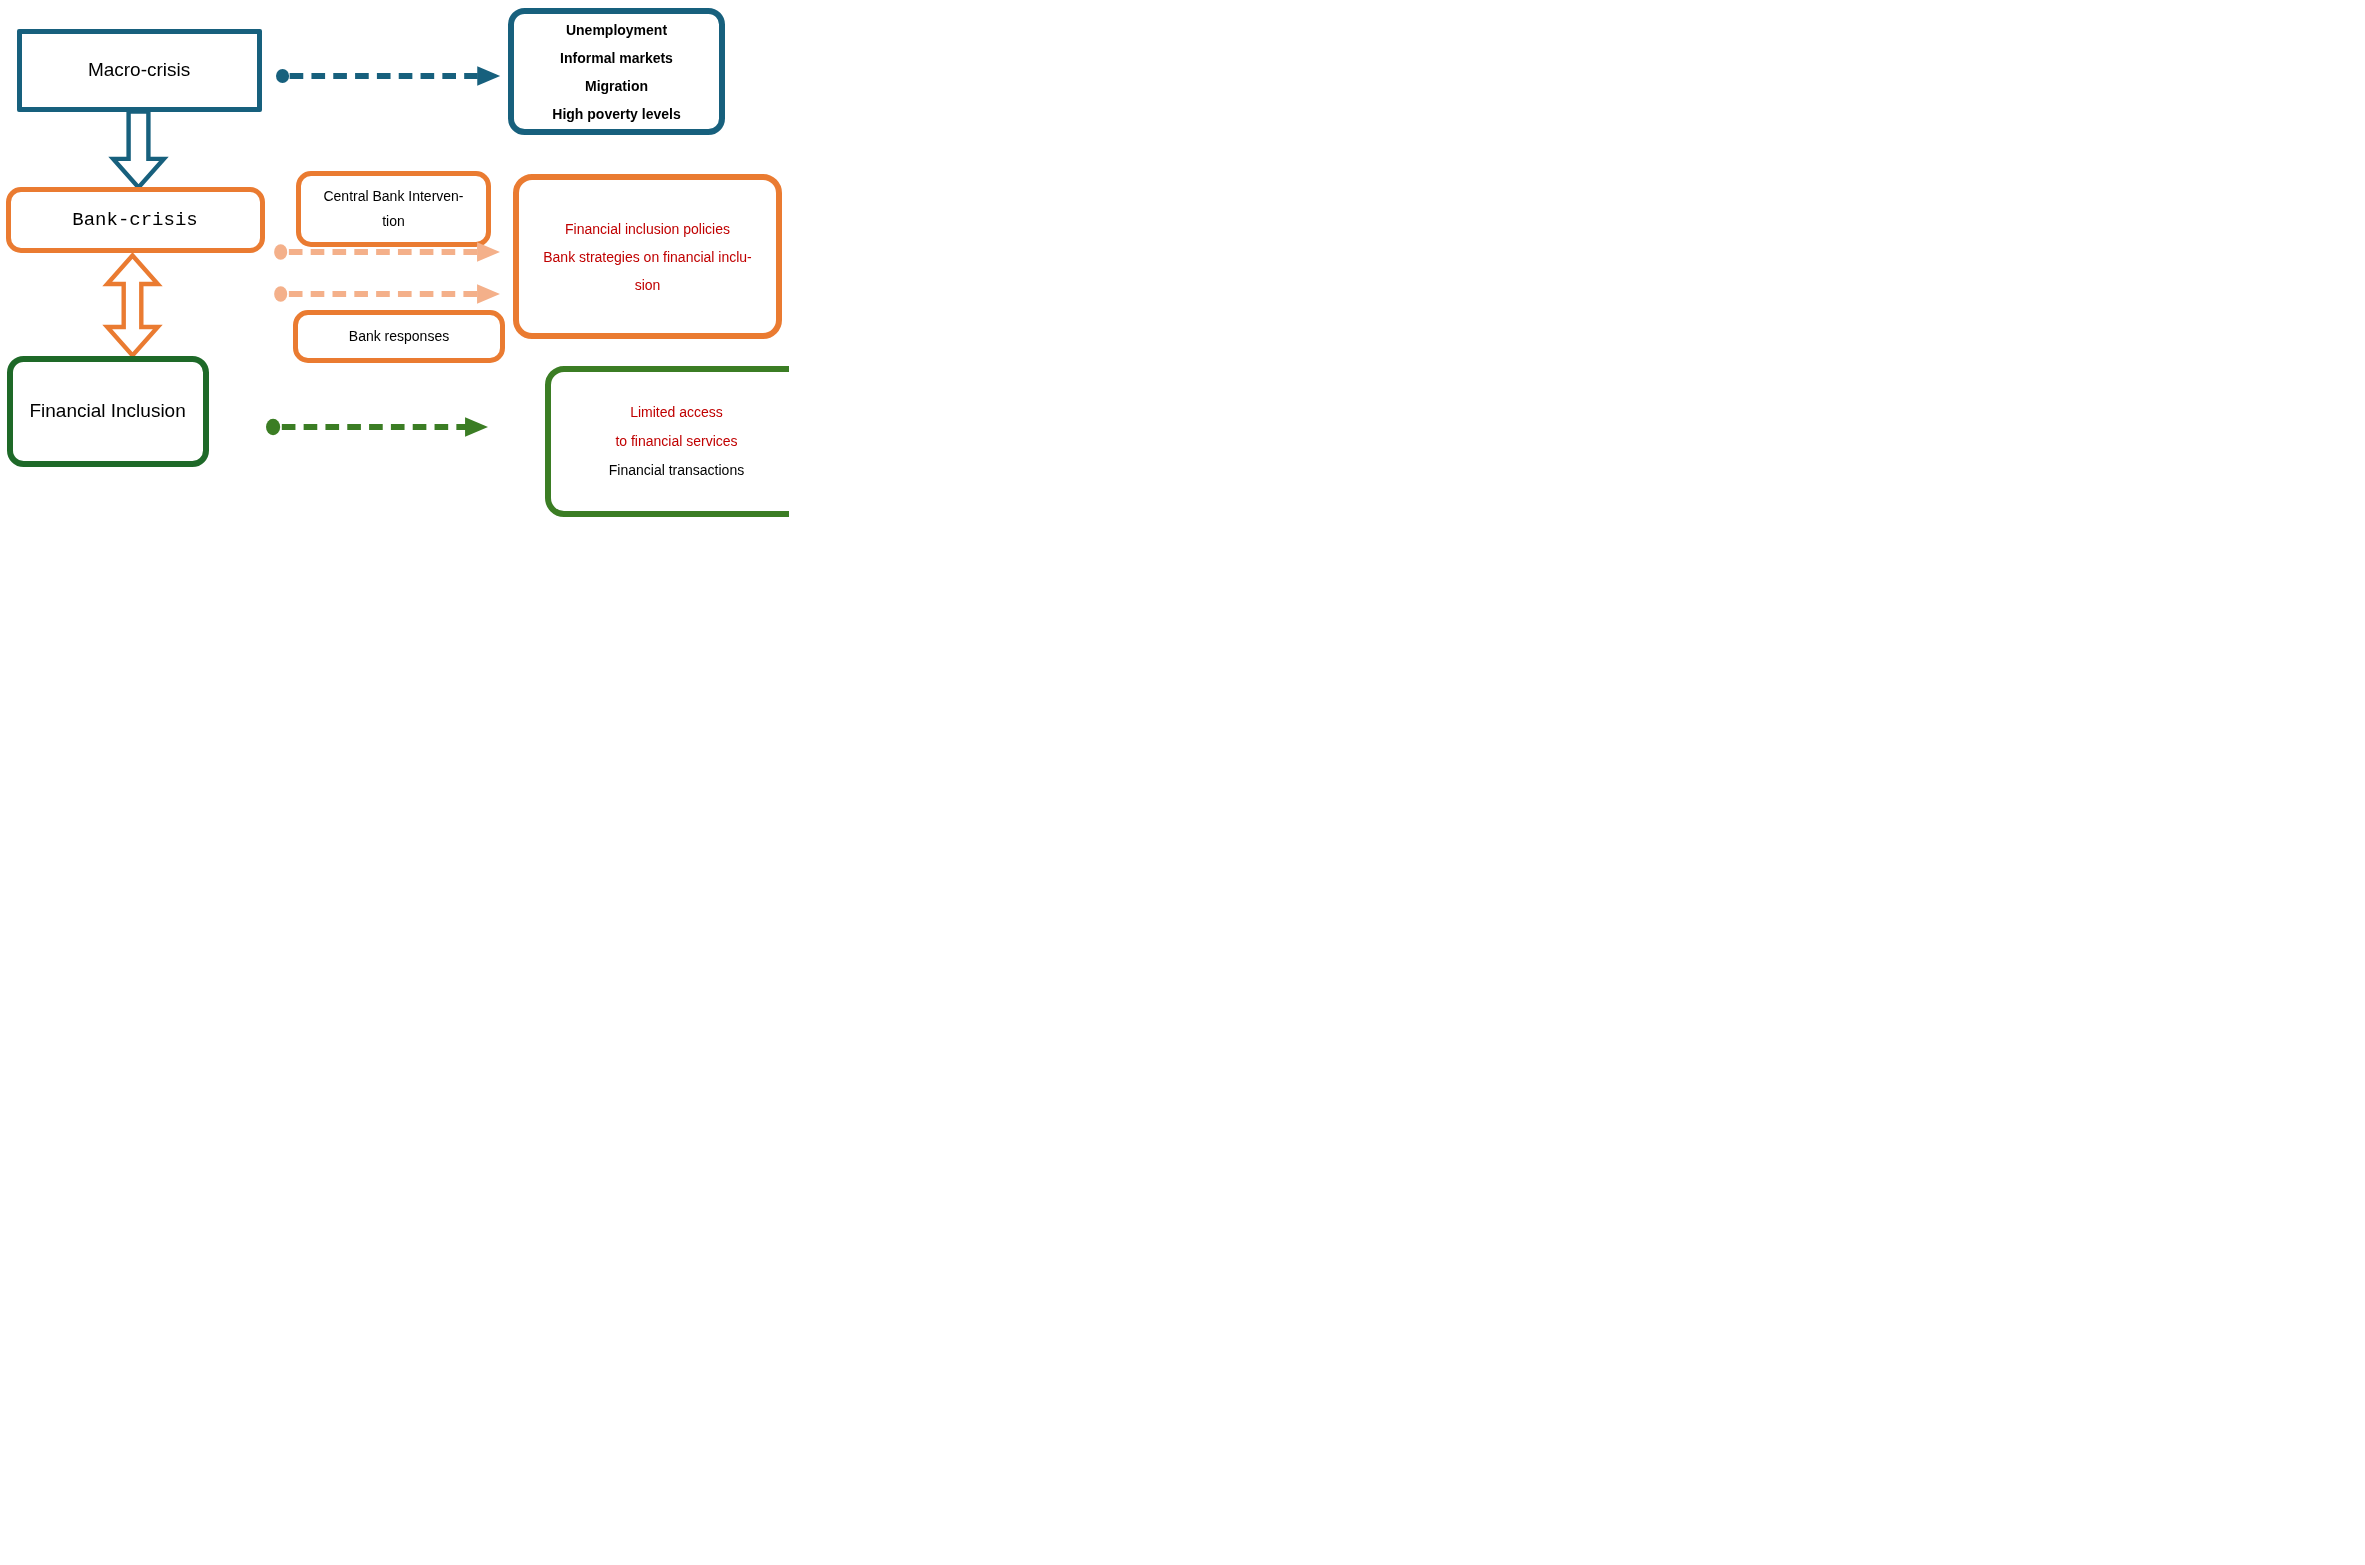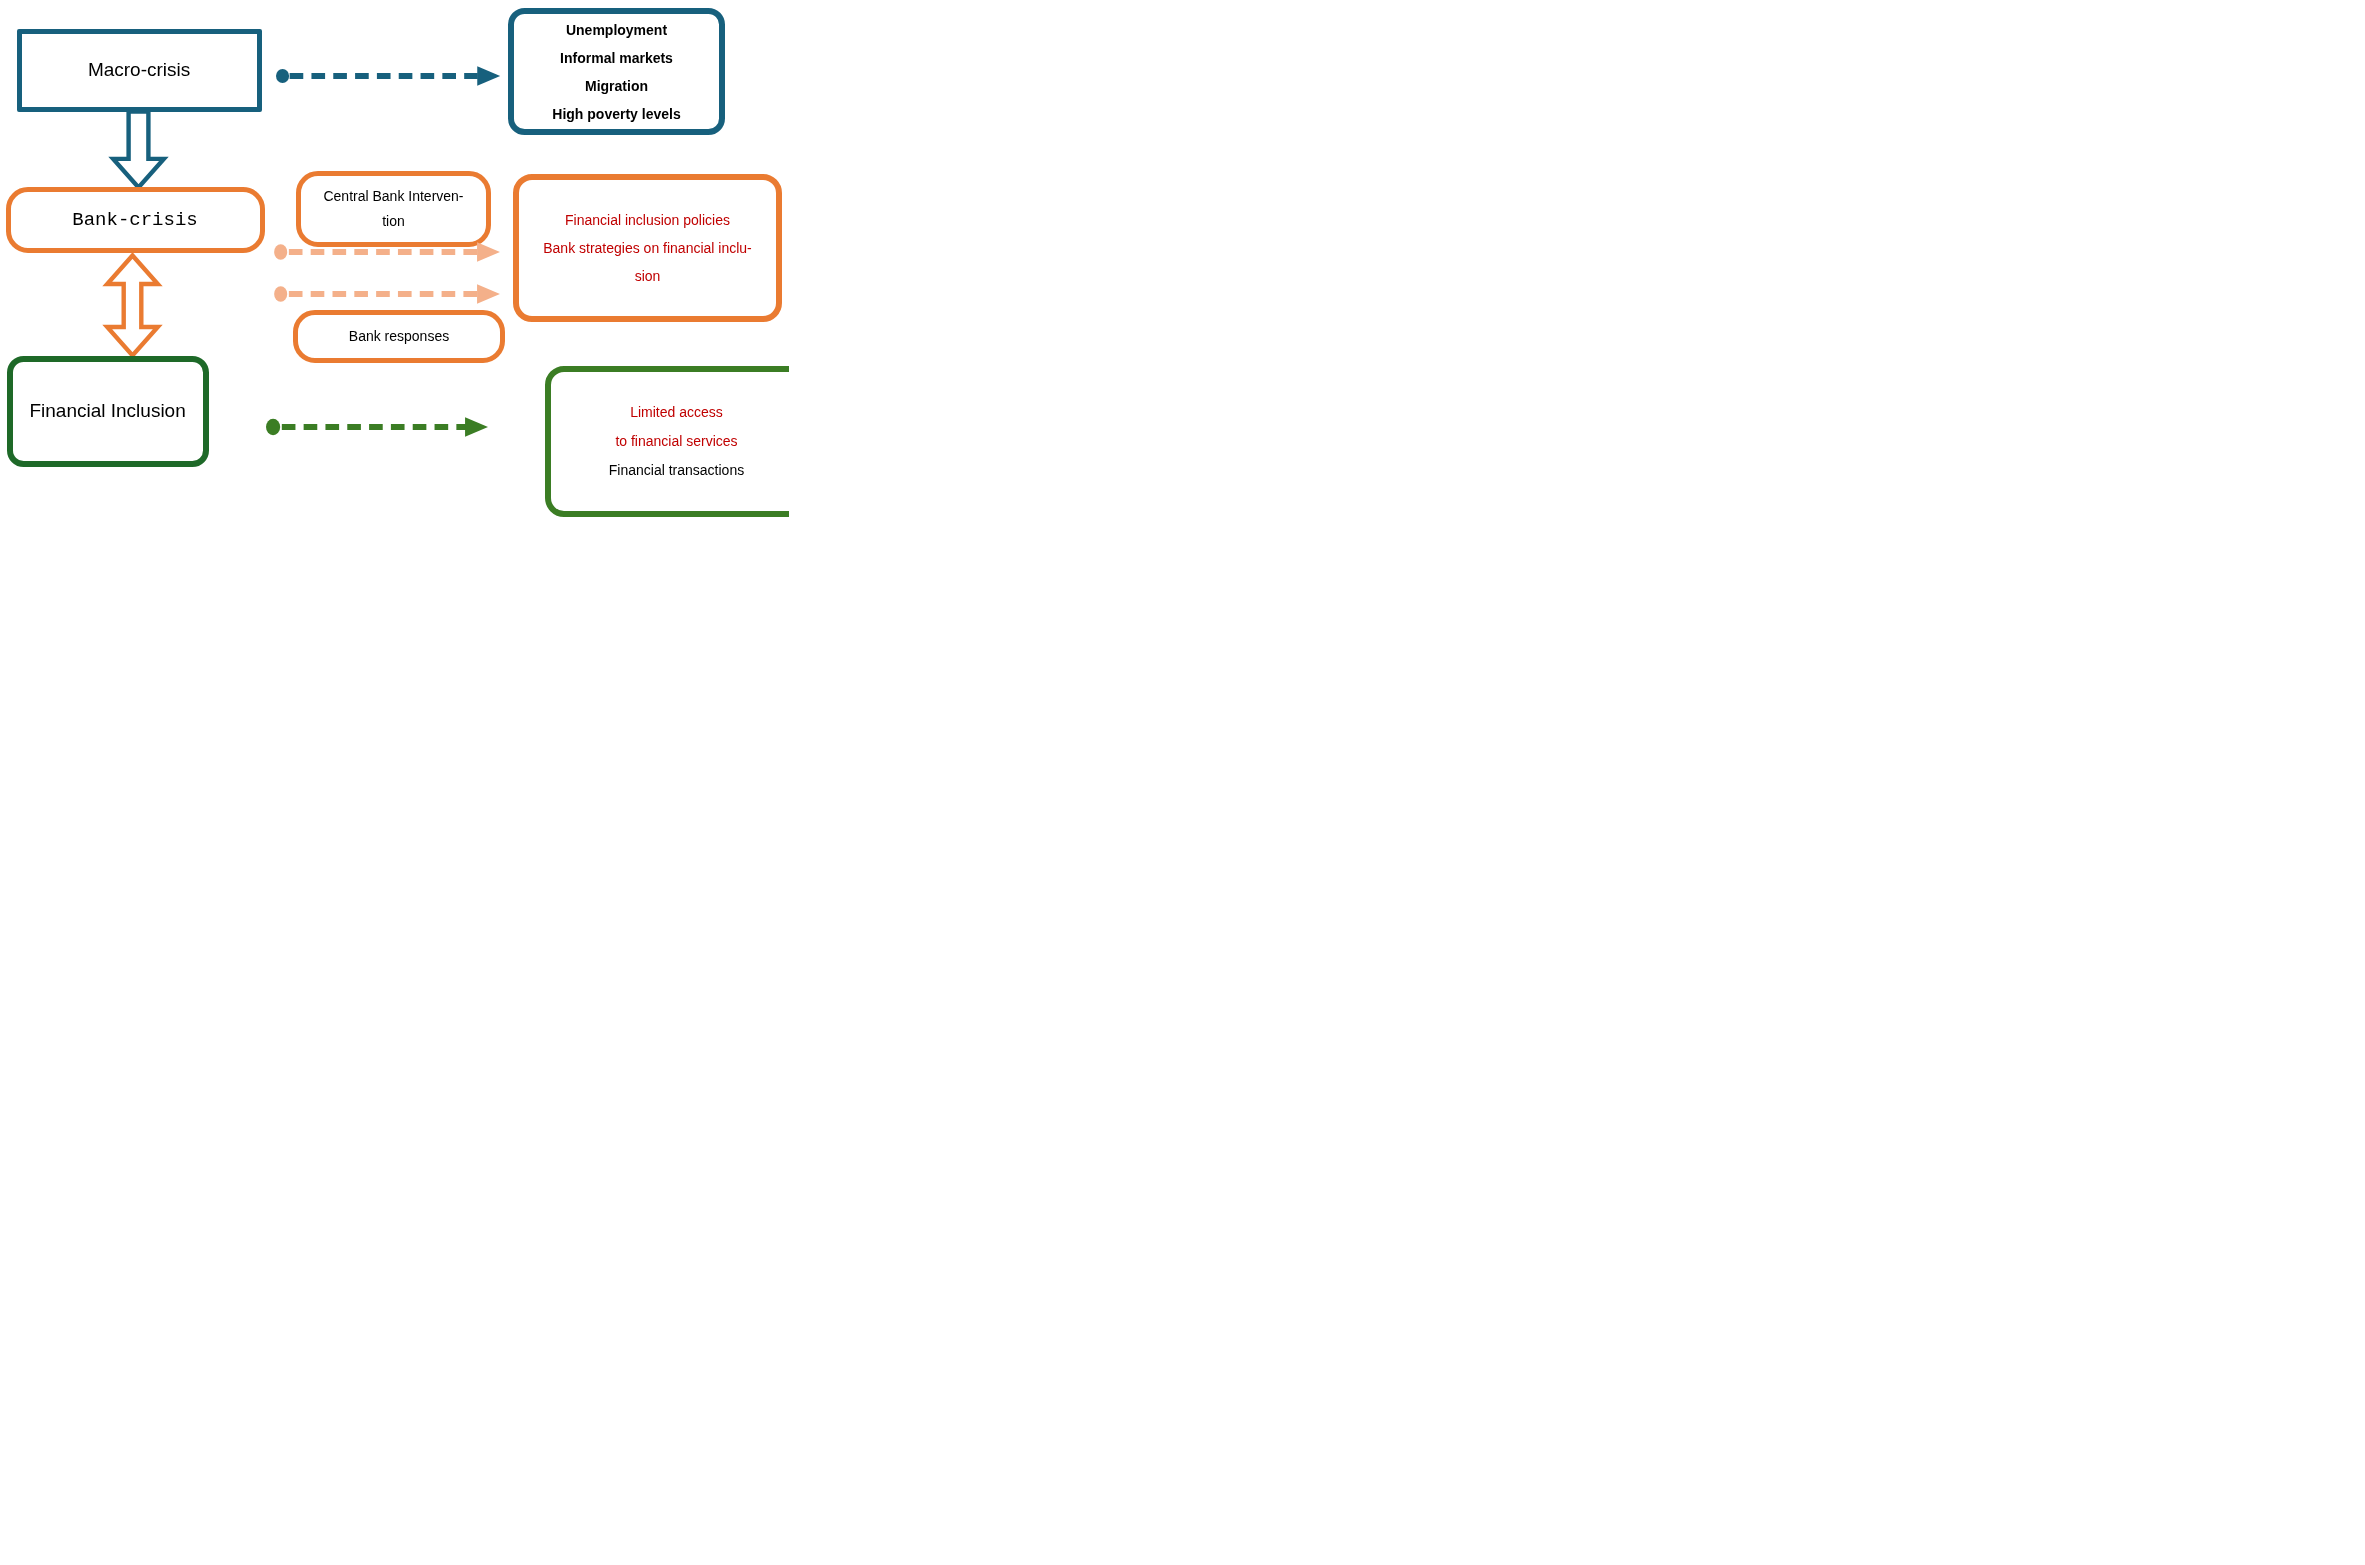--- a/index.html
+++ b/index.html
@@ -17,21 +17,21 @@
     background: #fff;
     display: flex;
     flex-direction: column;
     align-items: center;
     justify-content: center;
     text-align: center;
     color: #000;
   }
   .teal-border   { border: 5.5px solid var(--teal);       border-radius: 2px; align-items: center; }
   .teal-border-thick { border: 6.6px solid var(--teal);   border-radius: 16.6px; }
-  .orange-border { border: 5.5px solid var(--orange);     border-radius: 22px; }
+  .orange-border { border: 5.5px solid var(--orange);     border-radius: 15px; }
   .orange-border-thick { border: 6.6px solid var(--orange); border-radius: 19px; }
   .dkgreen-border{ border: 6.6px solid var(--dark-green); border-radius: 16.6px; }
   .green-border  { border: 6.6px solid var(--green);      border-radius: 19px; margin-left: 32px; }
 
   .label-lg { font-size: 19px; line-height: 1.2; }
   .cbi-lines { font-size: 14px; line-height: 25.4px; }
   .outcome-lines { font-size: 14px; line-height: 28px; }
   .red-line   { color: var(--red-text); }
   .black-line { color: var(--black-text); }
 
@@ -65,21 +65,21 @@
 
   <div class="box orange-border label-lg" style="left:5.5px; top:187px; width:259px; height:66px;font-family:Liberation Mono, monospace;">
     <div>Bank-crisis</div>
   </div>
 
   <div class="box orange-border cbi-lines" style="left:296px; top:171px; width:195px; height:76px;">
     <div>Central Bank Interven-</div>
     <div>tion</div>
   </div>
 
-  <div class="box orange-border-thick outcome-lines" style="left:513px; top:174px; width:269px; height:148px;">
+  <div class="box orange-border-thick outcome-lines" style="left:513px; top:174px; width:269px; height:165px;">
     <div class="red-line">Financial inclusion policies</div>
     <div class="red-line">Bank strategies on financial inclu-</div>
     <div class="red-line">sion</div>
   </div>
 
   <svg class="arrow-svg" style="left:272px; top:240px;" width="235" height="24" viewBox="0 0 425 44">
     <ellipse cx="13" cy="22" rx="12" ry="14" style="fill:var(--peach)"></ellipse>
     <line x1="28" y1="22" x2="375" y2="22" style="stroke:var(--peach); stroke-width:11" stroke-dasharray="25 15"></line>
     <polygon points="373,4 373,40 415,22" style="fill:var(--peach)"></polygon>
   </svg>

